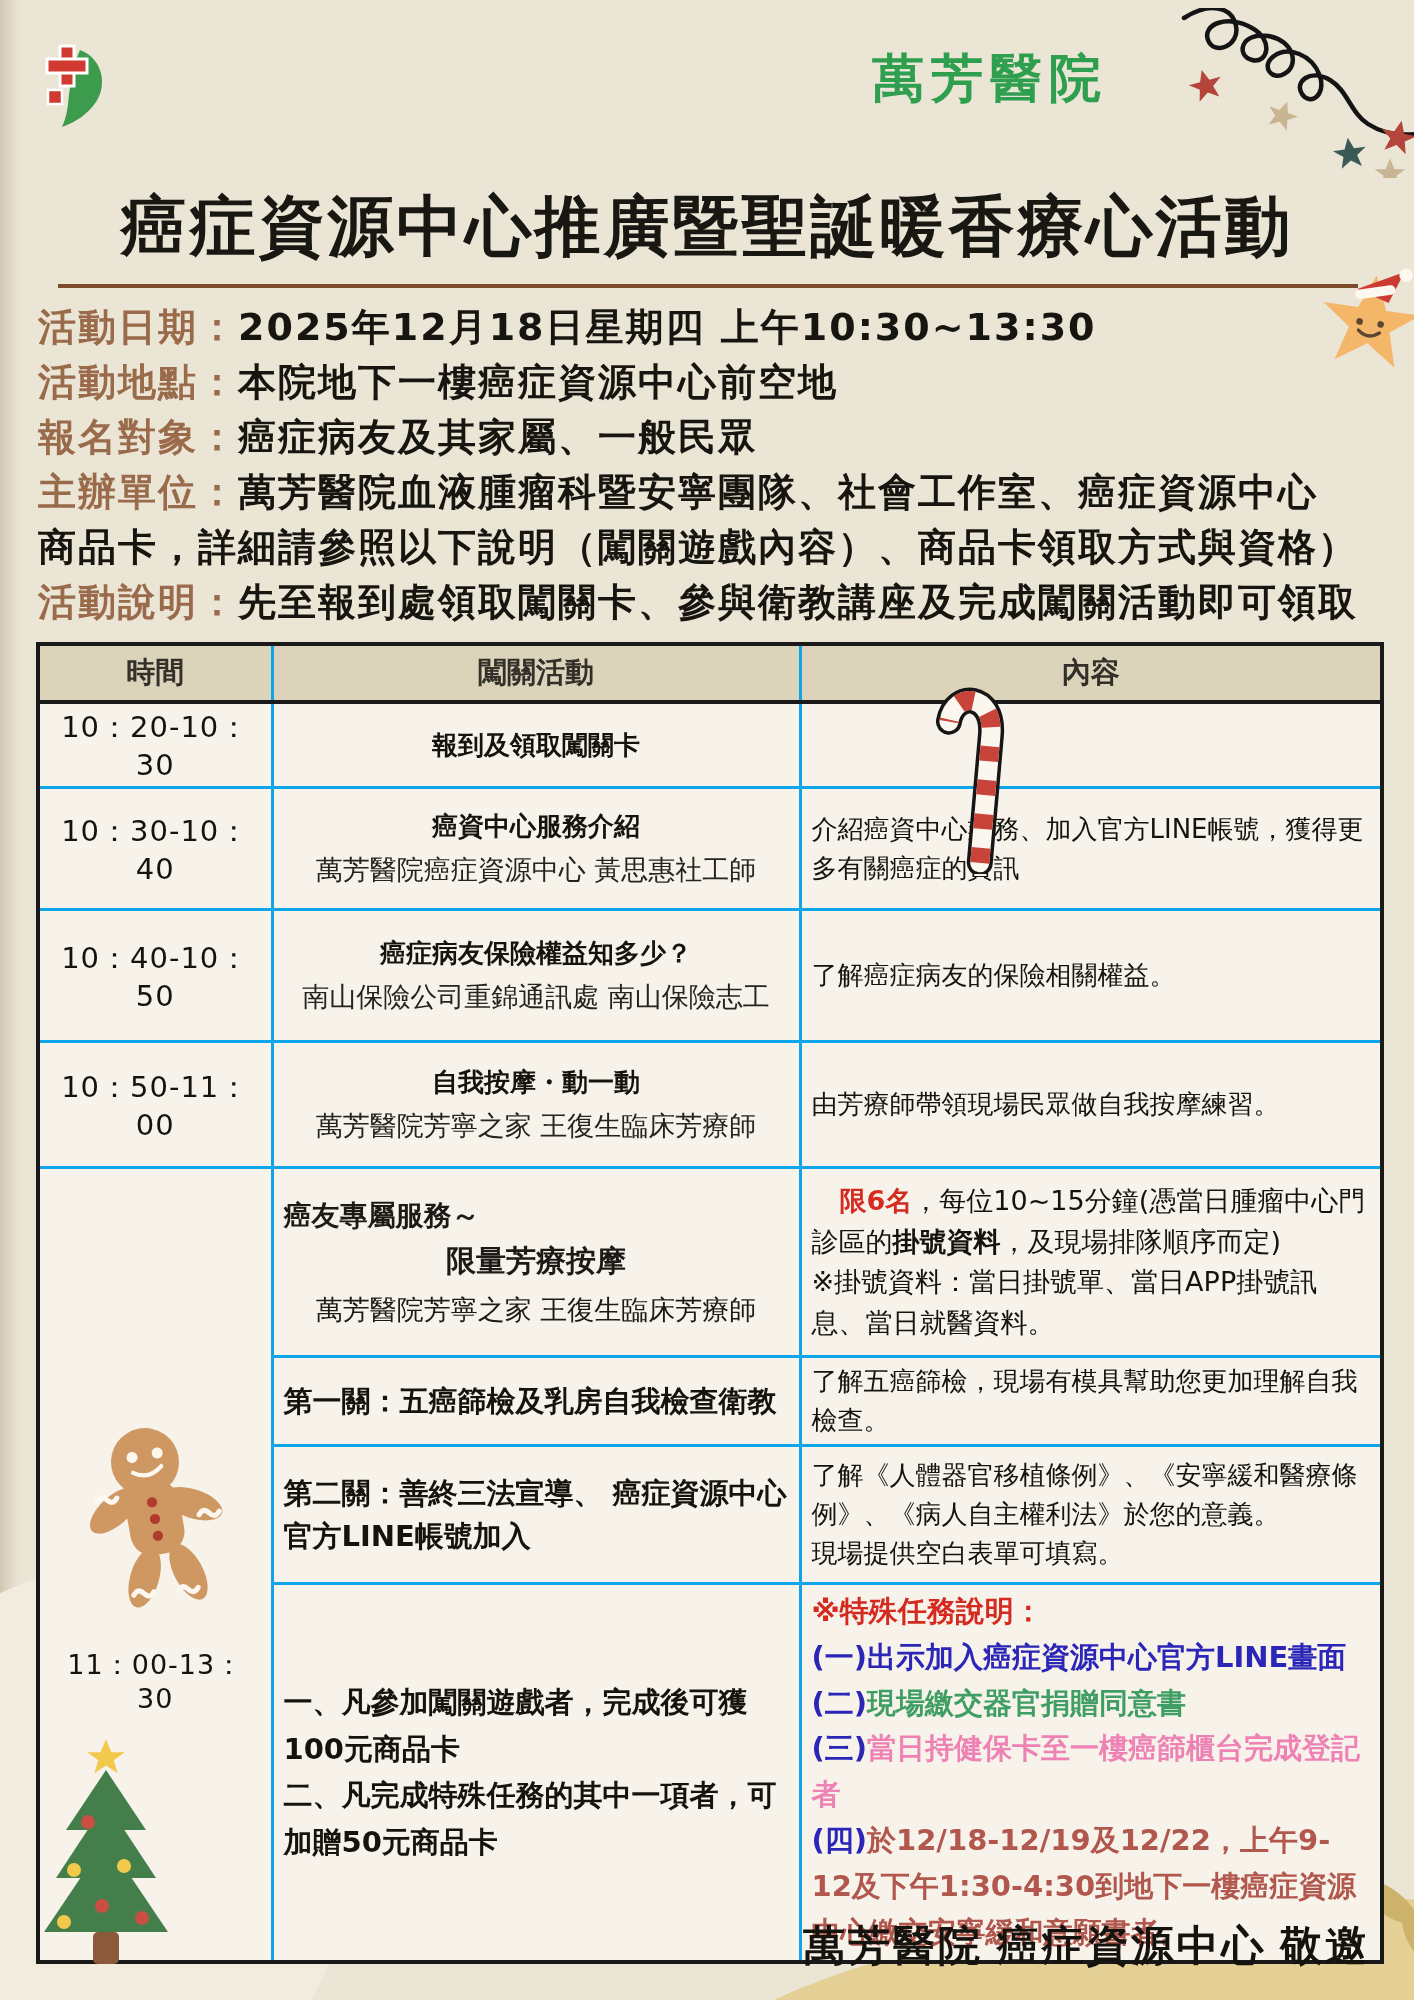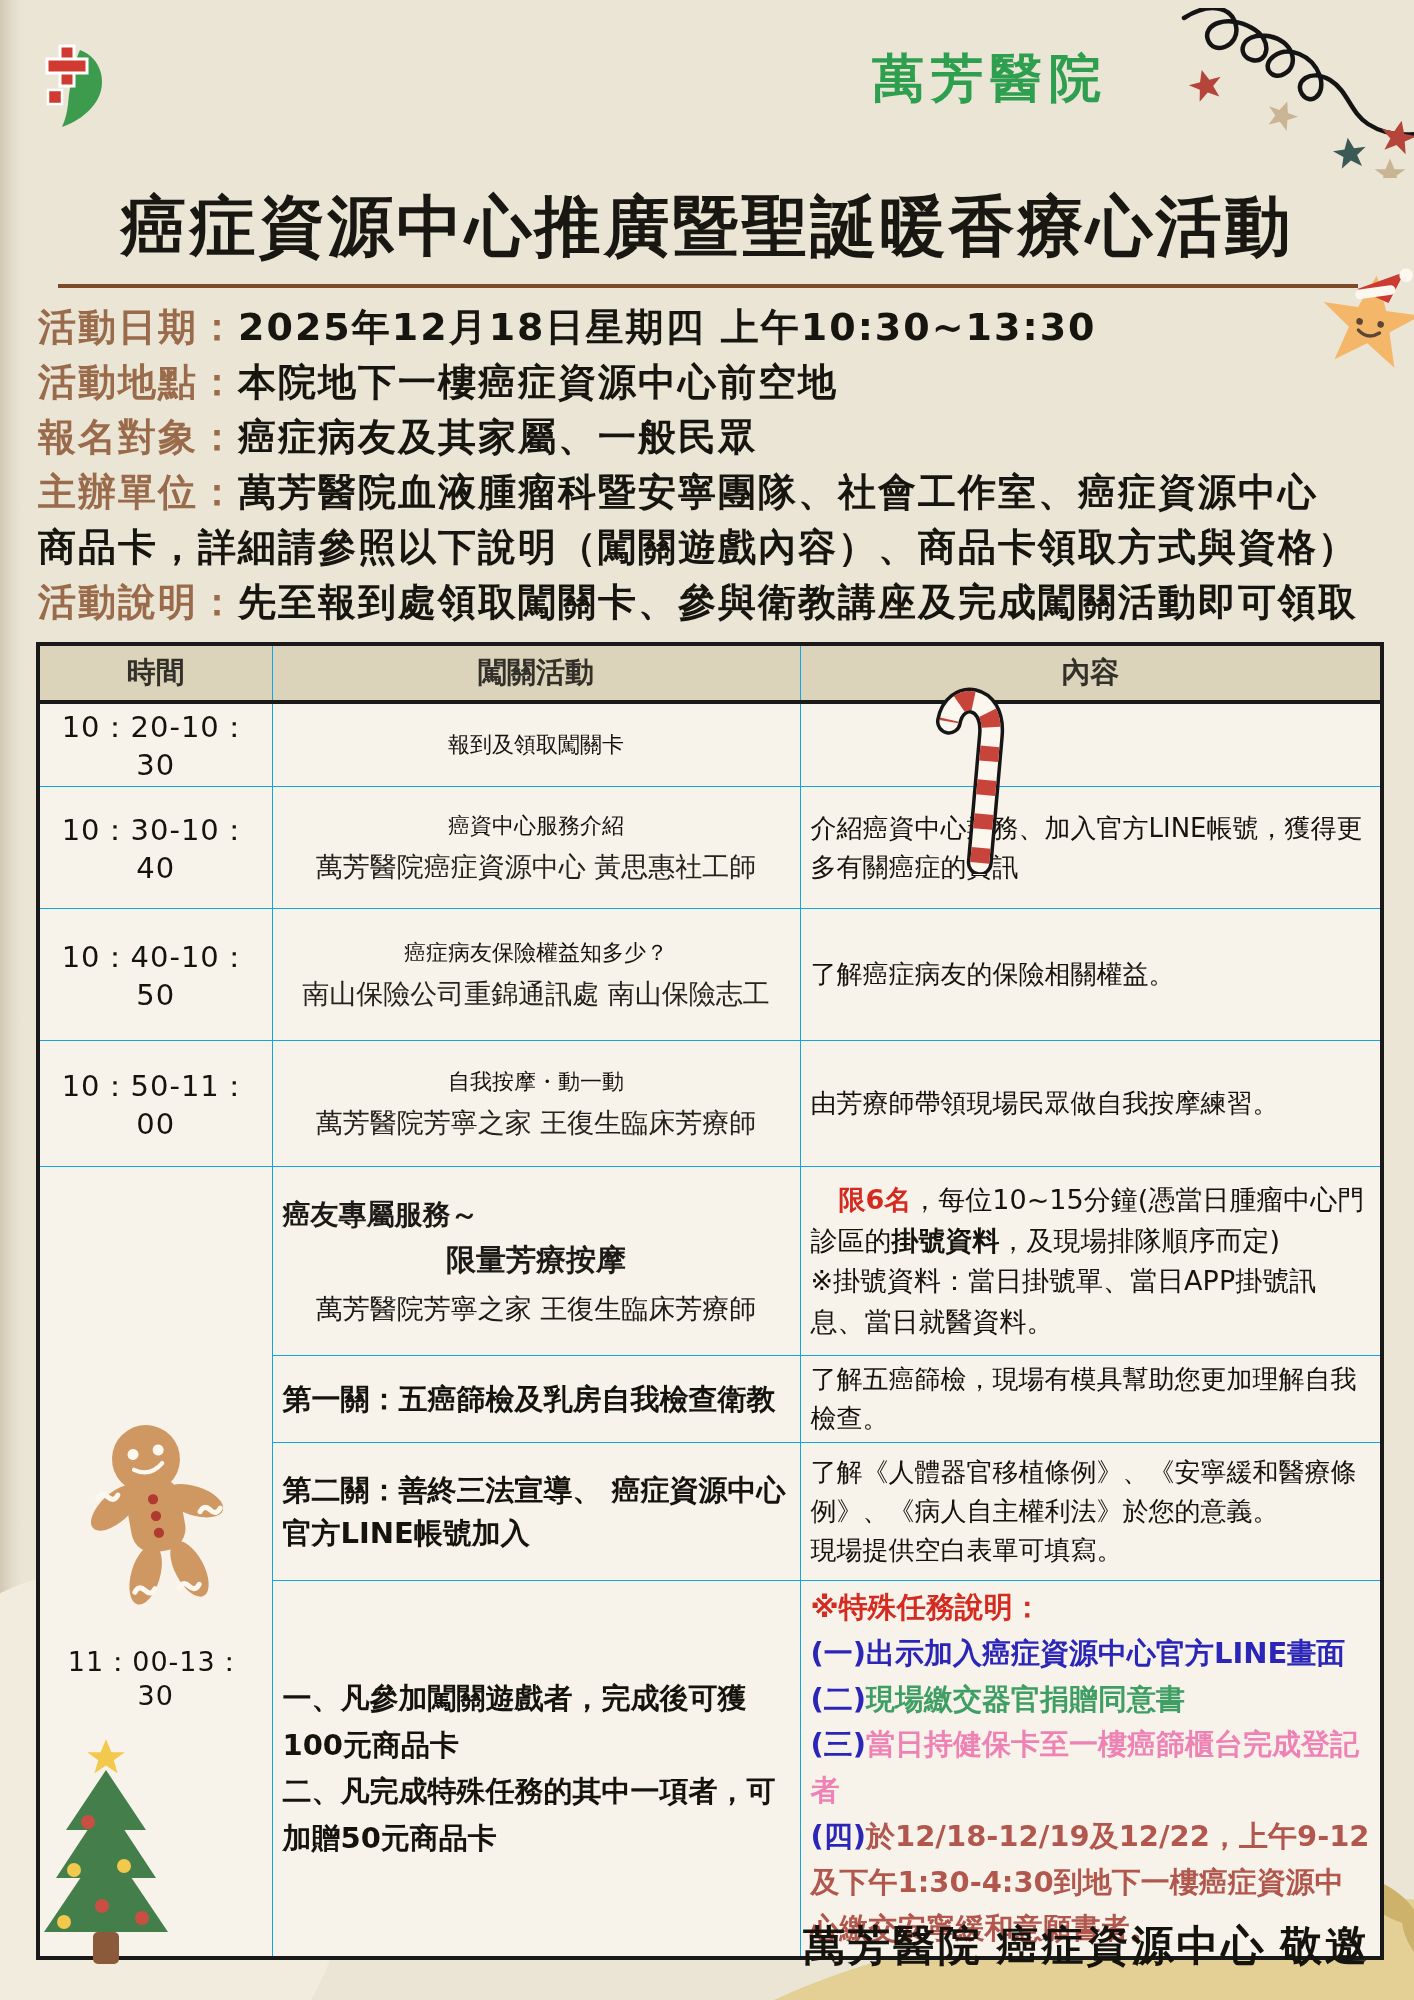--- a/index.html
+++ b/index.html
@@ -18,27 +18,27 @@
          color:#2e9e4f;letter-spacing:7px;}
   
   .main-title{left:0;top:182px;width:1414px;text-align:center;font-size:66px;font-weight:bold;letter-spacing:3px;color:#191712;}
   .rule{left:58px;top:284px;width:1300px;height:4px;background:#7d4a2a;}
   .info{left:38px;top:300px;width:1344px;font-size:38px;line-height:55px;letter-spacing:2px;font-weight:bold;}
   .info .lab{color:#9a6b4b;}
   .info .val{color:#17150f;}
   
   table.sched{position:absolute;left:36px;top:642px;width:1344px;border-collapse:collapse;
        table-layout:fixed;background:#f7f3ea;border:4px solid #191919;}
-  .sched th,.sched td{border:1px solid #0ea5e9;padding:4px 10px;vertical-align:middle;overflow:hidden;}
+  .sched th,.sched td{border:3px solid #0ea5e9;padding:4px 10px;vertical-align:middle;overflow:hidden;}
   .sched thead th{background:#dbd3ba;font-size:29px;font-weight:bold;color:#33302a;border-bottom:4px solid #191919;}
   .r-head{height:58px}.r1{height:76px}.r2{height:122px}.r3{height:132px}.r4{height:126px}
   .rA{height:189px}.rB{height:75px}.rC{height:138px}.rD{height:332px}
   .c-time{font-size:29px;text-align:center;letter-spacing:1px;color:#15130e;}
   .c-act{text-align:center;}
-  .act-title{font-size:22px;font-weight:normal;color:#15130e;}
+  .act-title{font-size:26px;font-weight:bold;color:#15130e;}
   .act-sub{font-size:27px;margin-top:8px;color:#26231c;}
   .c-cont{font-size:26px;line-height:1.5;text-align:left;color:#15130e;}
   .c-cont p{margin:0;}
   .time-merged{vertical-align:top;text-align:center;padding-top:34px;}
   .time-merged .tm{font-size:27px;letter-spacing:1px;margin-top:16px;}
   .massage-cell{text-align:left;font-size:28px;}
   .m1{font-weight:bold;text-align:left;}
   .m2{font-weight:bold;text-align:center;margin-top:6px;font-size:30px;}
   .m3{text-align:center;margin-top:10px;font-size:27px;}
   .station{font-size:29px;font-weight:bold;text-align:left;line-height:1.45;color:#15130e;}

